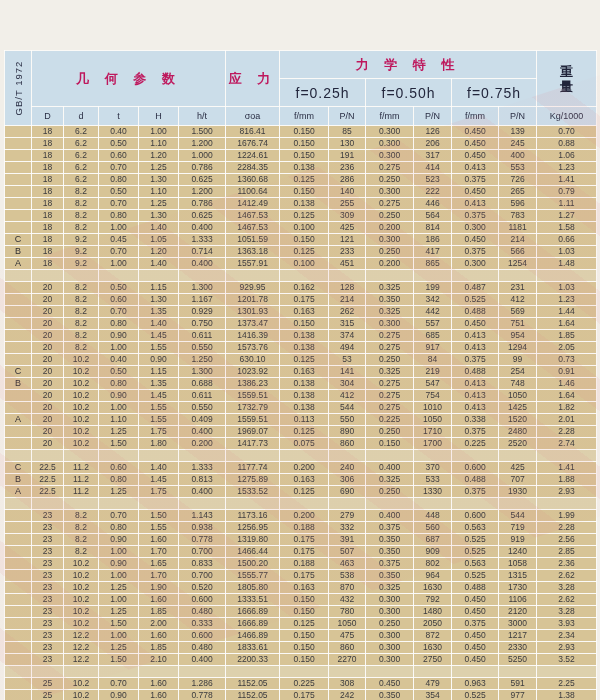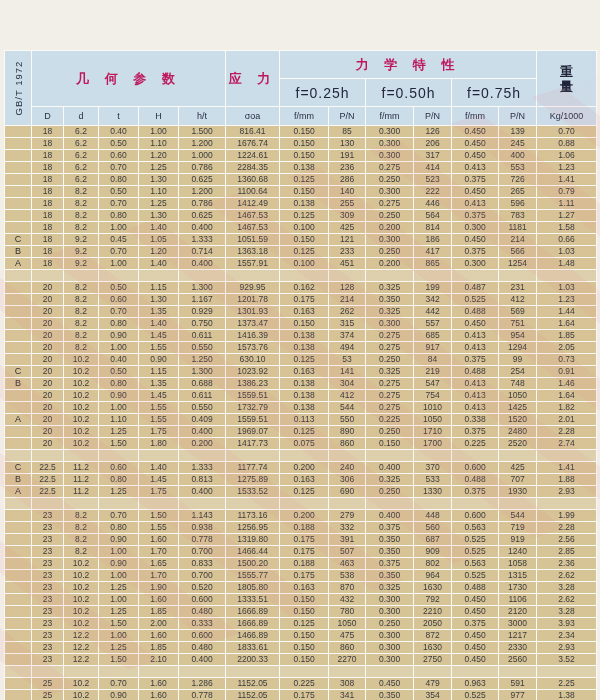--- a/index.html
+++ b/index.html
@@ -750,21 +750,21 @@
           <td class="marker"></td>
           <td>23</td>
           <td>10.2</td>
           <td>1.25</td>
           <td>1.85</td>
           <td>0.480</td>
           <td>1666.89</td>
           <td>0.150</td>
           <td>780</td>
           <td>0.300</td>
-          <td>2210</td>
+          <td>1480</td>
           <td>0.450</td>
           <td>2120</td>
           <td>3.28</td>
         </tr>
         <tr>
           <td class="marker"></td>
           <td>23</td>
           <td>10.2</td>
           <td>1.50</td>
           <td>2.00</td>
@@ -816,21 +816,21 @@
           <td>12.2</td>
           <td>1.50</td>
           <td>2.10</td>
           <td>0.400</td>
           <td>2200.33</td>
           <td>0.150</td>
           <td>2270</td>
           <td>0.300</td>
           <td>2750</td>
           <td>0.450</td>
-          <td>2560</td>
+          <td>5250</td>
           <td>3.52</td>
         </tr>
         <tr class="sep">
           <td></td>
           <td></td>
           <td></td>
           <td></td>
           <td></td>
           <td></td>
           <td></td>
@@ -860,21 +860,21 @@
         </tr>
         <tr>
           <td class="marker"></td>
           <td>25</td>
           <td>10.2</td>
           <td>0.90</td>
           <td>1.60</td>
           <td>0.778</td>
           <td>1152.05</td>
           <td>0.175</td>
-          <td>341</td>
+          <td>242</td>
           <td>0.350</td>
           <td>354</td>
           <td>0.525</td>
           <td>977</td>
           <td>1.38</td>
         </tr>
       </tbody>
   </table>
 
   <div class="watermark"></div>

